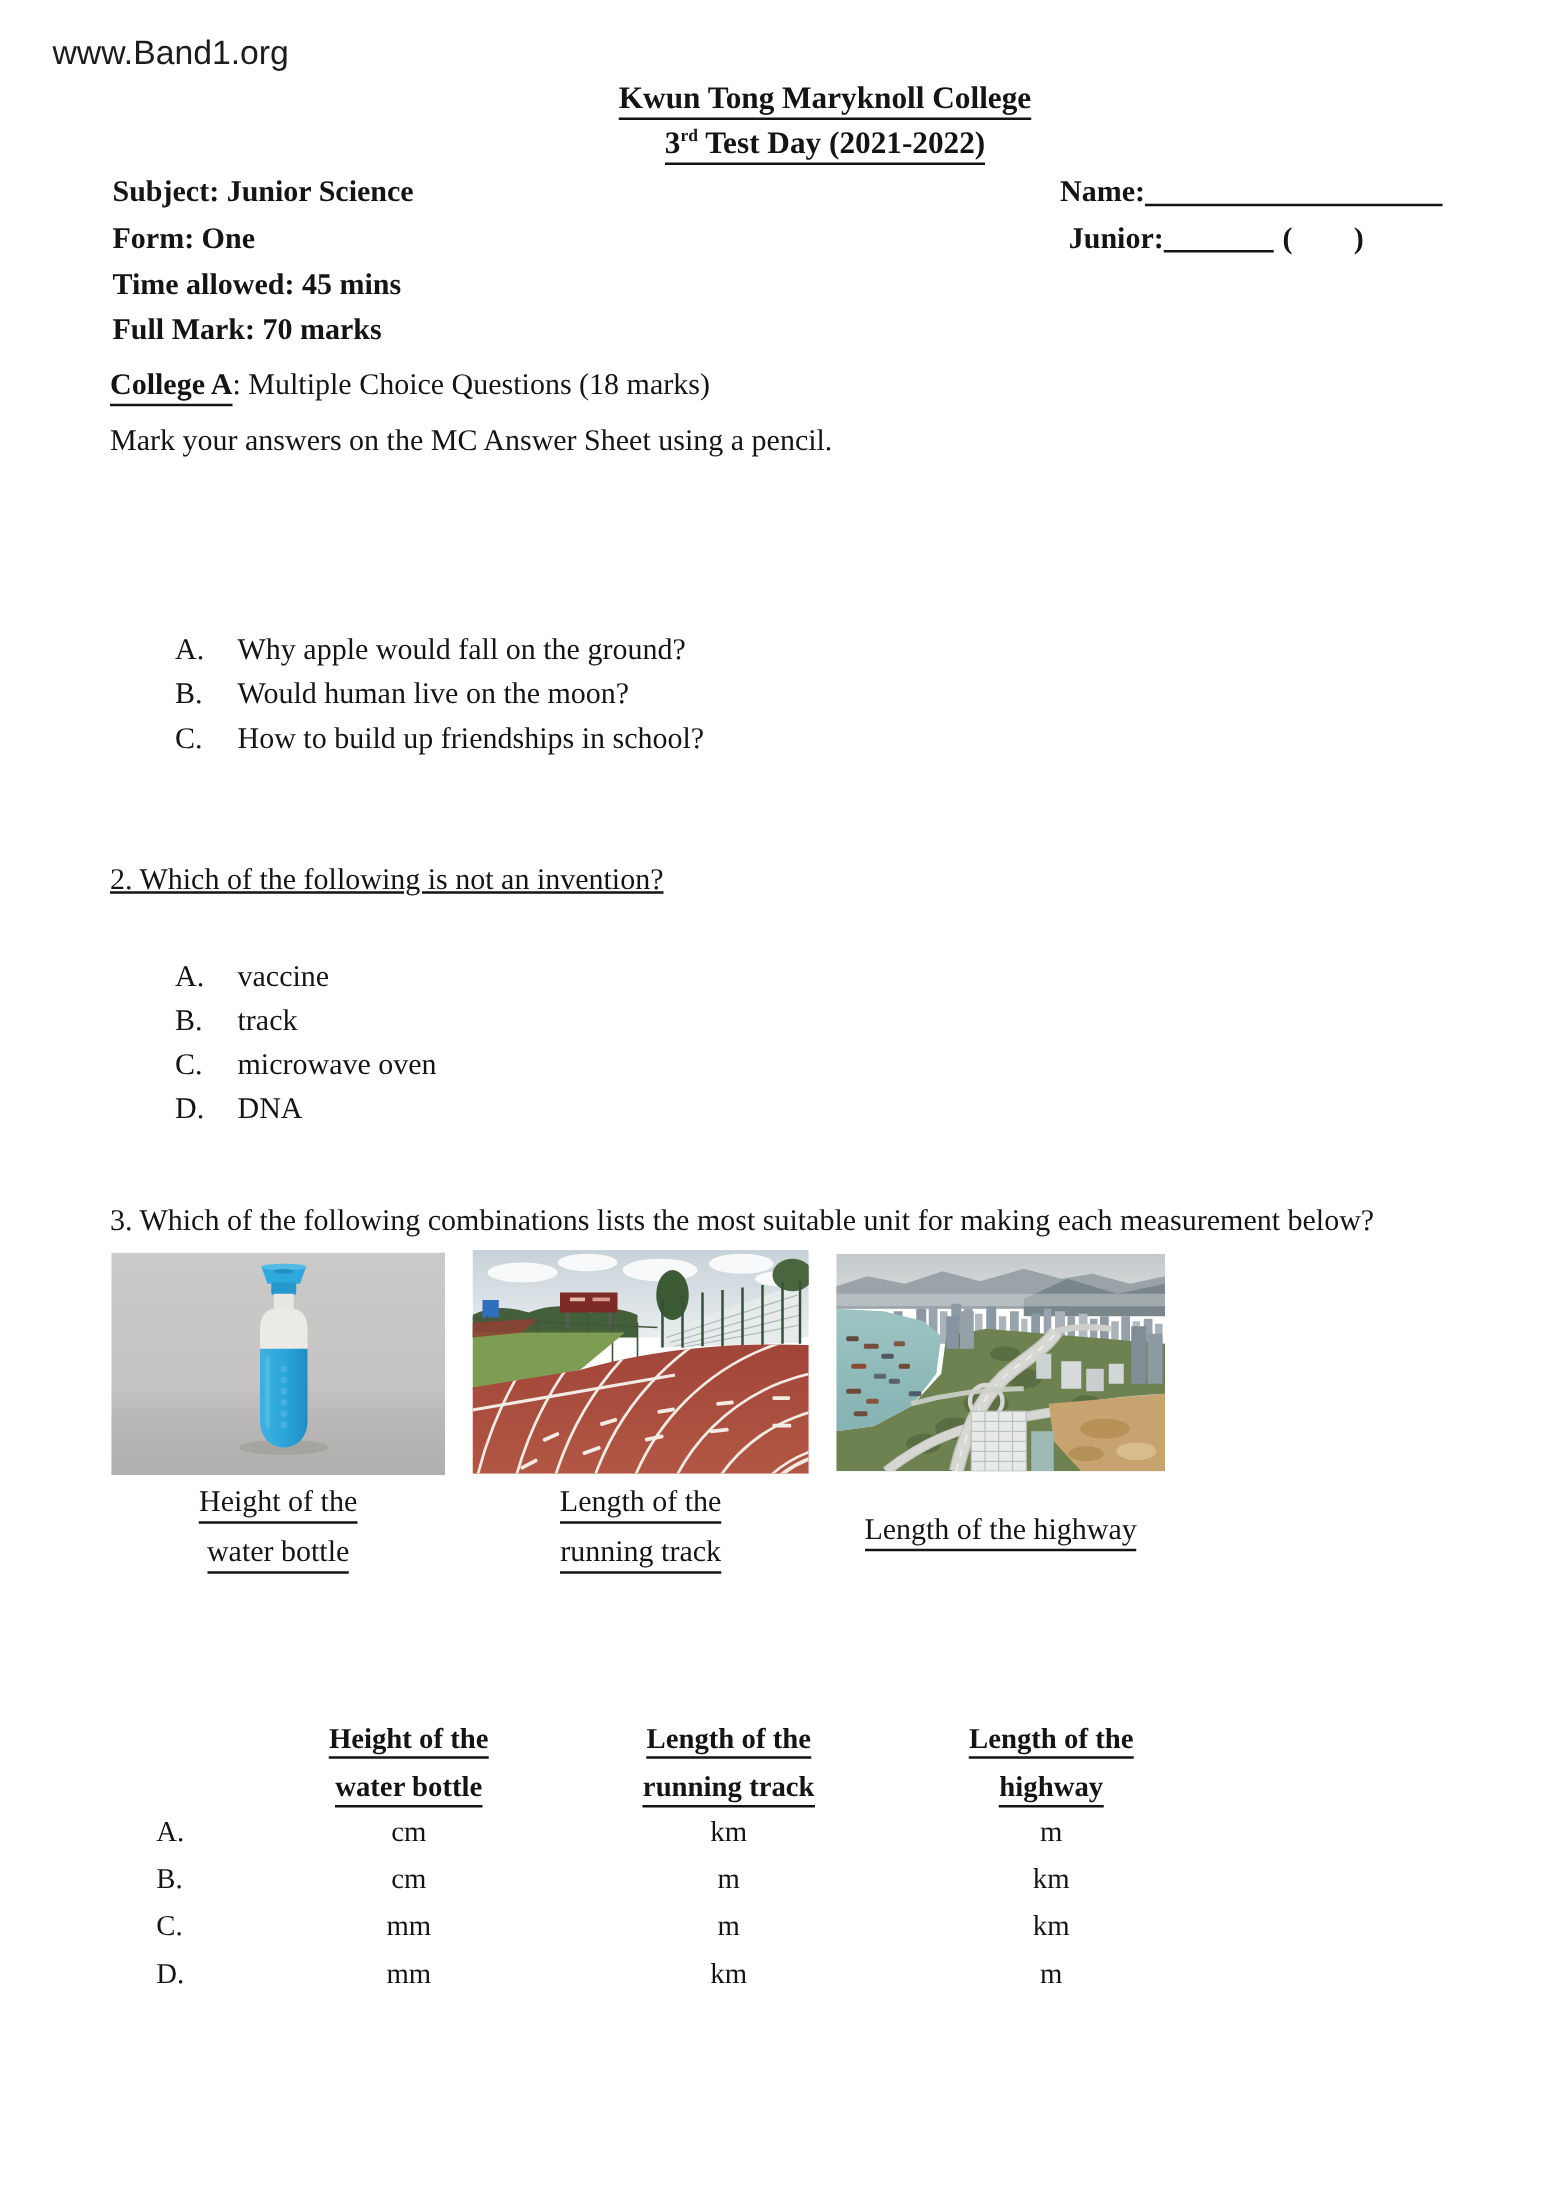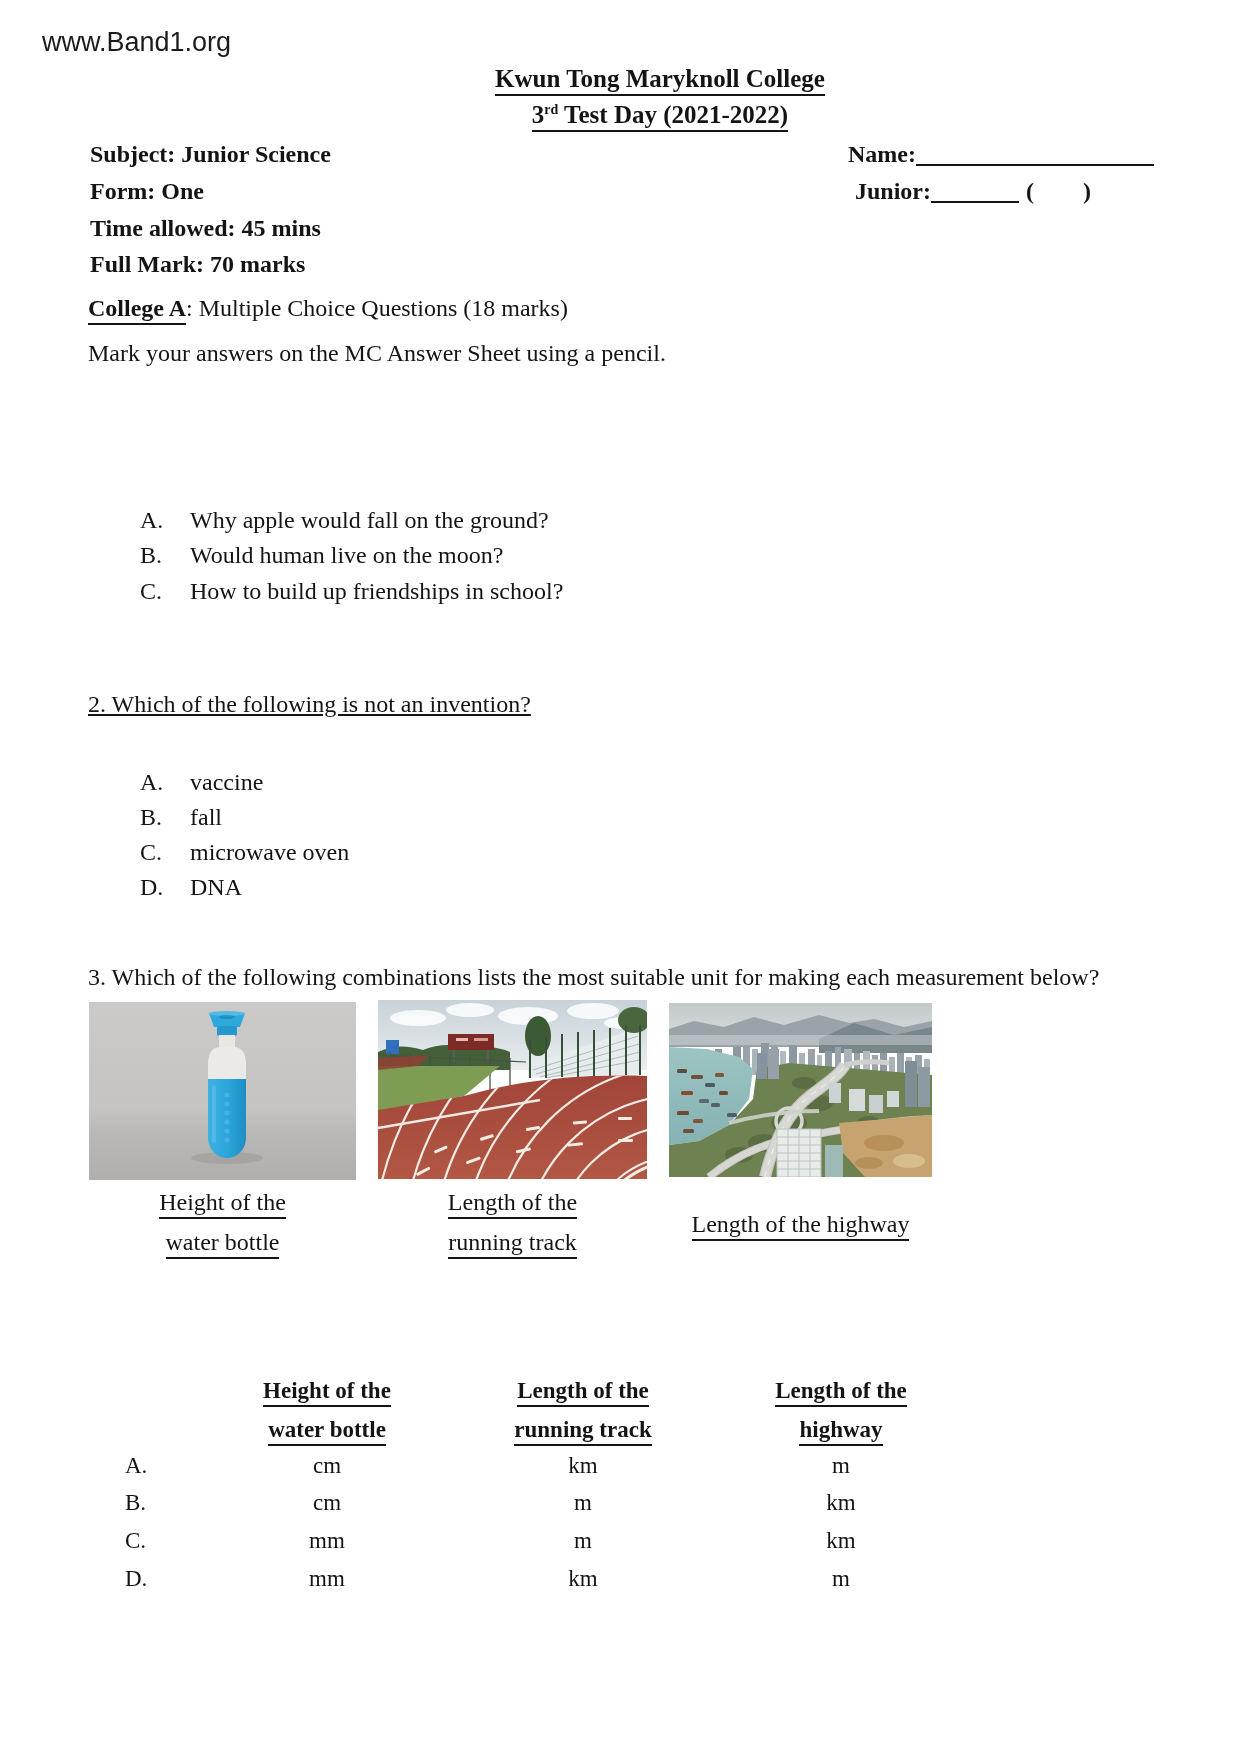--- a/index.html
+++ b/index.html
@@ -58,21 +58,21 @@
     <span class="b u-heavy">College A</span><span>: Multiple Choice Questions (18 marks)</span>
   </div>
   <div class="abs body-txt" style="left:88px; top:339px;">Mark your answers on the MC Answer Sheet using a pencil.</div>
 
   <div class="abs body-txt" style="left:140px; top:506px;"><span class="opt-letter">A.</span><span>Why apple would fall on the ground?</span></div>
   <div class="abs body-txt" style="left:140px; top:541px;"><span class="opt-letter">B.</span><span>Would human live on the moon?</span></div>
   <div class="abs body-txt" style="left:140px; top:577px;"><span class="opt-letter">C.</span><span>How to build up friendships in school?</span></div>
 
   <div class="abs body-txt" style="left:88px; top:690px;text-decoration:underline;">2. Which of the following is not an invention?</div>
   <div class="abs body-txt" style="left:140px; top:768px;"><span class="opt-letter">A.</span><span>vaccine</span></div>
-  <div class="abs body-txt" style="left:140px; top:803px;"><span class="opt-letter">B.</span><span>fall</span></div>
+  <div class="abs body-txt" style="left:140px; top:803px;"><span class="opt-letter">B.</span><span>track</span></div>
   <div class="abs body-txt" style="left:140px; top:838px;"><span class="opt-letter">C.</span><span>microwave oven</span></div>
   <div class="abs body-txt" style="left:140px; top:873px;"><span class="opt-letter">D.</span><span>DNA</span></div>
 
   <div class="abs body-txt" style="left:88px; top:963px;">3. Which of the following combinations lists the most suitable unit for making each measurement below?</div>
 
   <div class="abs" style="left:89px; top:1002px;">
     <svg width="267" height="178" viewBox="0 0 267 178">
       <defs>
         <linearGradient id="bg1" x1="0" y1="0" x2="0" y2="1">
           <stop offset="0" stop-color="#cbcac8"></stop>

